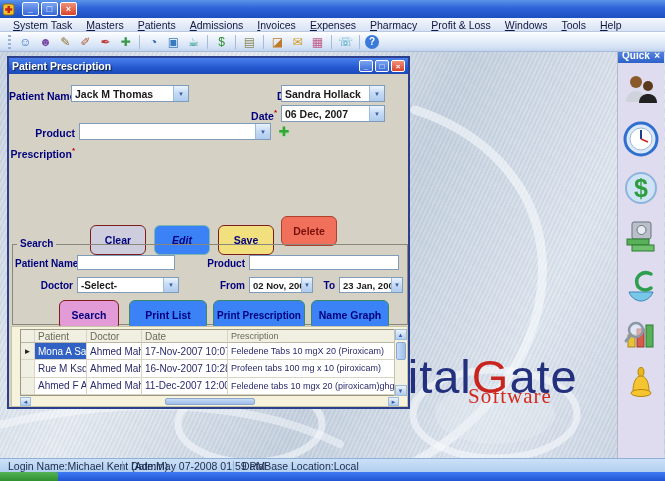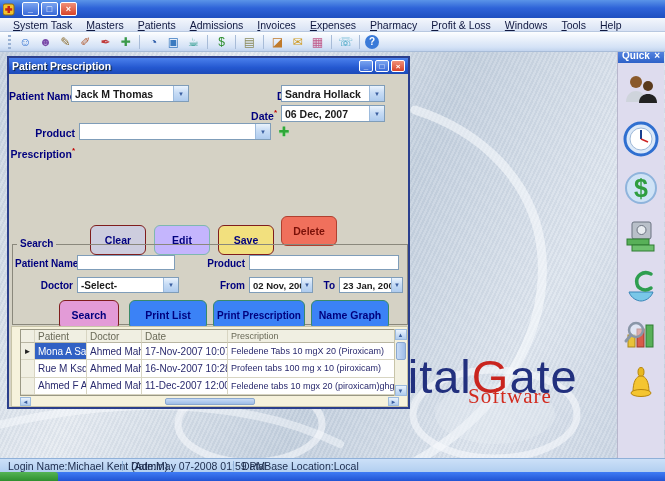--- a/index.html
+++ b/index.html
@@ -70,21 +70,21 @@
     background:linear-gradient(#EAF3FD,#C7DCF5 45%,#AECBEE);border-left:1px solid #9DBBDD;
     display:flex;align-items:center;justify-content:center;color:#3B5FA0;font-size:6px;}
   .inp{position:absolute;background:#fff;border:1px solid #7F9DB9;font-size:10.5px;padding-left:3px;}
   .plusbtn{position:absolute;width:16px;height:16px;display:flex;align-items:center;justify-content:center;
     color:#2FA838;font-size:13px;font-weight:bold;text-shadow:0 1px 0 #9ADF9E;}
   .presc{position:absolute;background:#fff;border:1px solid #7F9DB9;font-size:10.5px;font-weight:bold;
     color:#4a4a4a;padding:3px 4px;white-space:pre-wrap;line-height:1.55;}
   .btn{position:absolute;height:30px;border:1px solid #7f1d1d;border-radius:6px;
     display:flex;align-items:center;justify-content:center;font-size:10.5px;font-weight:bold;color:#00007E;}
   .btn.clear{background:#CDCDDE;}
-  .btn.edit{background:#c4b5fd;border-color:#7FB8B0;}
+  .btn.edit{background:#3b82f6;border-color:#7FB8B0;font-style:italic;}
   .btn.save{background:#F2E07E;}
   .btn.delete{background:#F0705C;color:#7A1008;border-color:#B04030;}
   .btn.search{background:#E39BD7;}
   .btn.print{background:#3b82f6;border-color:#3A8A6A;}
   .group{position:absolute;left:3px;top:186px;width:396px;height:81px;border:1px solid #8A887C;}
   .group-label{position:absolute;left:4px;top:-7px;background:#D5D2C5;padding:0 3px;
     font-size:10px;font-weight:bold;color:#00007E;}
   .tablezone{position:absolute;left:2px;top:268px;width:397px;height:81px;background:#F6F2DC;
     border:1px solid #C8C4A8;}
   .grid{position:absolute;left:8px;top:2px;width:379px;height:67px;background:#fff;

